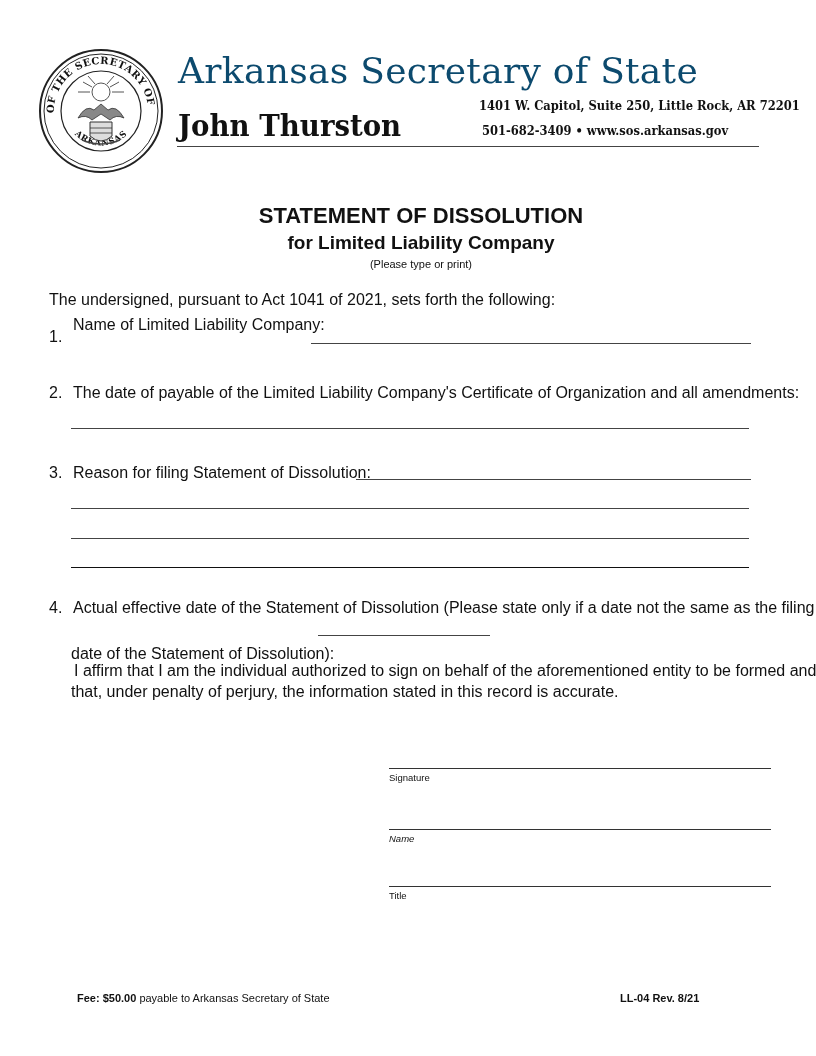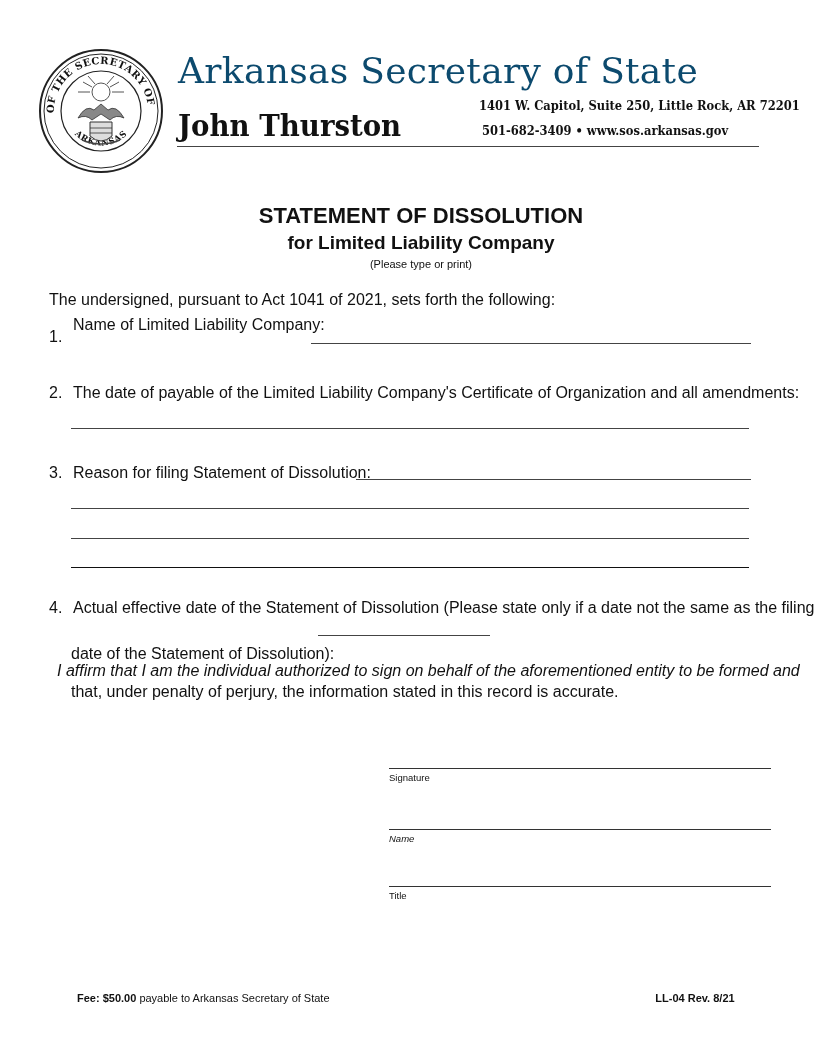--- a/index.html
+++ b/index.html
@@ -86,28 +86,28 @@
 <div class="abs line" style="left:356px; top:479px; width:395px;"></div>
 <div class="abs line" style="left:71px; top:508px; width:678px;"></div>
 <div class="abs line" style="left:71px; top:538px; width:678px;"></div>
 <div class="abs line" style="left:71px; top:567px; width:678px; border-top-color:#111;"></div>
 
 <div class="abs txt" style="left:49px; top:599px;">4.</div>
 <div class="abs txt" style="left:73px; top:599px;">Actual effective date of the Statement of Dissolution (Please state only if a date not the same as the filing</div>
 <div class="abs txt" style="left:71px; top:621px;margin-top:24px;">date of the Statement of Dissolution):</div>
 <div class="abs line" style="left:318px; top:635px; width:172px;"></div>
 
-<div class="abs txt" style="left:57px; top:662px;font-style:italic;">I affirm that I am the individual authorized to sign on behalf of the aforementioned entity to be formed and</div>
+<div class="abs txt" style="left:74px; top:662px;">I affirm that I am the individual authorized to sign on behalf of the aforementioned entity to be formed and</div>
 <div class="abs txt" style="left:71px; top:683px;">that, under penalty of perjury, the information stated in this record is accurate.</div>
 
 <div class="abs sigline" style="top:768px;"></div>
 <div class="abs siglabel" style="top:772px;">Signature</div>
 
 <div class="abs sigline" style="top:829px;"></div>
 <div class="abs siglabel" style="top:833px;font-style:italic;">Name</div>
 
 <div class="abs sigline" style="top:886px;"></div>
 <div class="abs siglabel" style="top:890px;">Title</div>
 
 <div class="abs foot" style="left:49px; top:992px;padding-left:28px;">
   <b>Fee: $50.00</b><span> payable to Arkansas Secretary of State</span>
 </div>
-<div class="abs foot" style="left:620px; top:992px; width:150px; text-align:center; font-weight:bold;">LL-04 Rev. 8/21</div>
+<div class="abs foot" style="left:620px; top:992px; width:150px; text-align:left; font-weight:bold;">LL-04 Rev. 8/21</div>
 
 </body></html>

